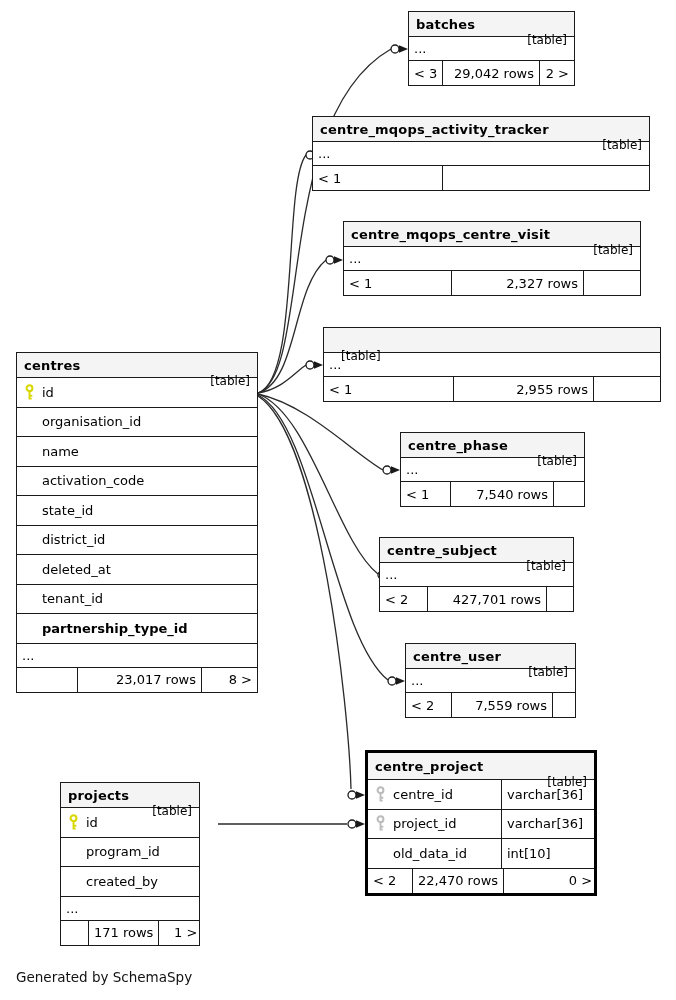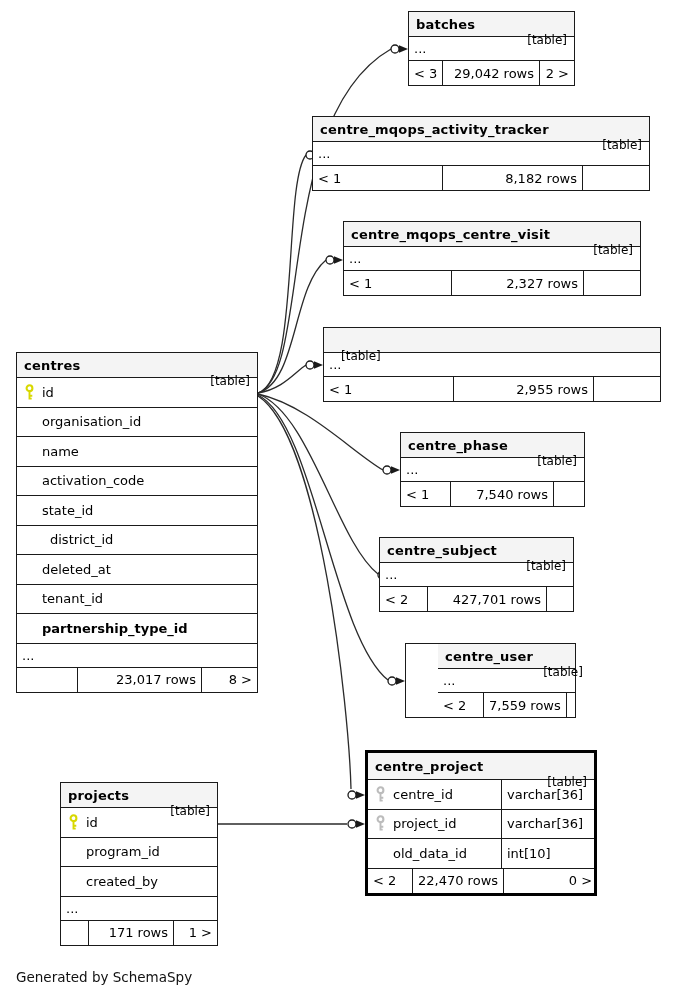--- a/index.html
+++ b/index.html
@@ -114,21 +114,20 @@
     <div class="table-box" style="left: 312px; top: 116px; width: 338px;">
       <div class="t-header">
         <span class="t-name">centre_mqops_activity_tracker</span>
         <span class="t-tag">[table]</span>
       </div>
       <div class="t-row ellipsis">
         <span>...</span>
       </div>
       <div class="t-footer">
         <div class="f-cell left" style="width: 130px; min-width: 130px;">&lt; 1</div>
-        <div class="f-cell grow">8,182 rows</div>
         <div class="f-cell right" style="width: 66px; min-width: 66px;"></div>
       </div>
     </div>
     <div class="table-box" style="left: 343px; top: 221px; width: 298px;">
       <div class="t-header">
         <span class="t-name">centre_mqops_centre_visit</span>
         <span class="t-tag">[table]</span>
       </div>
       <div class="t-row ellipsis">
         <span>...</span>
@@ -177,21 +176,21 @@
       <div class="t-row">
         <span class="key-slot"></span>
         <span class="col-name" style="flex: 1 1 auto;">activation_code</span>
       </div>
       <div class="t-row">
         <span class="key-slot"></span>
         <span class="col-name" style="flex: 1 1 auto;">state_id</span>
       </div>
       <div class="t-row">
         <span class="key-slot"></span>
-        <span class="col-name" style="flex: 1 1 auto; margin-left: 8px;">district_id</span>
+        <span class="col-name" style="flex: 1 1 auto;">district_id</span>
       </div>
       <div class="t-row">
         <span class="key-slot"></span>
         <span class="col-name" style="flex: 1 1 auto;">deleted_at</span>
       </div>
       <div class="t-row">
         <span class="key-slot"></span>
         <span class="col-name" style="flex: 1 1 auto;">tenant_id</span>
       </div>
       <div class="t-row">
@@ -228,21 +227,21 @@
       </div>
       <div class="t-row ellipsis">
         <span>...</span>
       </div>
       <div class="t-footer">
         <div class="f-cell left" style="width: 48px; min-width: 48px;">&lt; 2</div>
         <div class="f-cell grow">427,701 rows</div>
         <div class="f-cell right" style="width: 26px; min-width: 26px;"></div>
       </div>
     </div>
-    <div class="table-box" style="left: 405px; top: 643px; width: 171px; padding-left: 32px;">
+    <div class="table-box" style="left: 405px; top: 643px; width: 171px;">
       <div class="t-header">
         <span class="t-name">centre_user</span>
         <span class="t-tag">[table]</span>
       </div>
       <div class="t-row ellipsis">
         <span>...</span>
       </div>
       <div class="t-footer">
         <div class="f-cell left" style="width: 46px; min-width: 46px;">&lt; 2</div>
         <div class="f-cell grow">7,559 rows</div>
@@ -278,21 +277,21 @@
         <span class="key-slot"></span>
         <span class="col-name" style="flex: 1 1 auto;">old_data_id</span>
         <span class="col-type" style="width: 93px; min-width: 93px;">int[10]</span>
       </div>
       <div class="t-footer">
         <div class="f-cell left" style="width: 45px; min-width: 45px;">&lt; 2</div>
         <div class="f-cell grow">22,470 rows</div>
         <div class="f-cell right" style="width: 93px; min-width: 93px;">0 &gt;</div>
       </div>
     </div>
-    <div class="table-box" style="left: 60px; top: 782px; width: 158px;">
+    <div class="table-box" style="left: 60px; top: 782px; width: 140px;">
       <div class="t-header">
         <span class="t-name">projects</span>
         <span class="t-tag">[table]</span>
       </div>
       <div class="t-row">
         <span class="key-slot">
           <svg width="11" height="17" viewBox="0 0 11 17">
             <circle cx="5.5" cy="4.2" r="2.9" fill="none" stroke="#d8d800" stroke-width="2.1"></circle>
             <path d="M5.5 7.1 L5.5 15.5 M5.5 11.8 L8.3 11.8 M5.5 14.6 L7.7 14.6" fill="none" stroke="#d8d800" stroke-width="1.9"></path>
           </svg>

